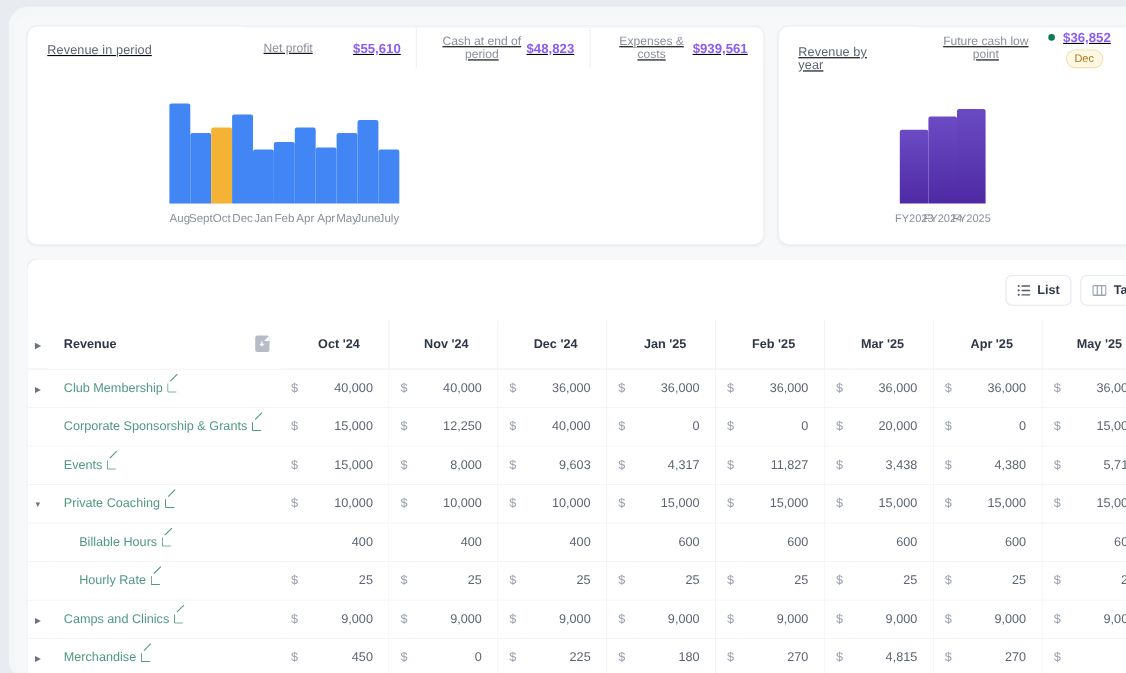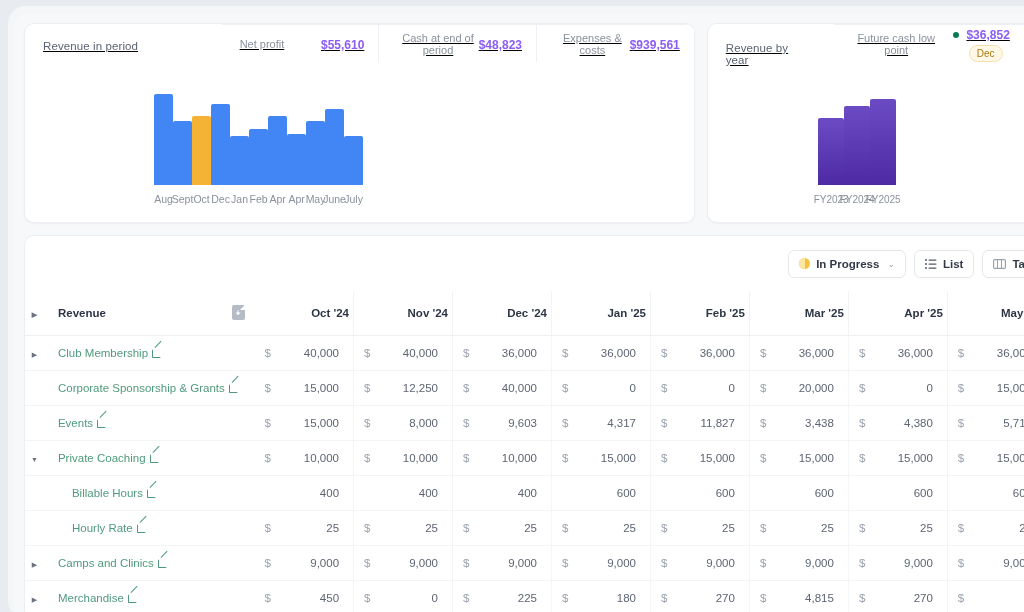--- a/index.html
+++ b/index.html
@@ -216,21 +216,21 @@
     padding: 0;
   }
   th.h-arrow { border-right: none; }
   th.h-name {
     text-align: left;
     padding-left: 14px;
     border-right: none;
     position: relative;
   }
   th.h-cur { border-right: none; }
-  th.h-num { text-align: right; padding-right: 4px; }
+  th.h-num { text-align: right; padding-right: 26px; }
 
   .hname-inner { display: flex; align-items: center; justify-content: space-between; padding-right: 10px; }
   .doc-icon {
     width: 13px; height: 15px;
     background: #b6bcc6;
     border-radius: 2px;
     position: relative;
     flex: none;
   }
   .doc-icon::before {
@@ -405,25 +405,20 @@
             <div class="stat">
               <span class="stat-label">Future cash low point</span>
               <span><span class="dot"></span><span class="stat-value">$36,852</span><span class="pill">Dec</span></span>
             </div>
           </div>
     </div>
 
   </div>
 
   <div class="toolbar">
-    <div class="tb-btn">
-      <span class="halfdot"></span>
-      <span>In Progress</span>
-      <span class="chev">⌄</span>
-    </div>
     <div class="tb-btn plain">
       <svg width="12" height="12" viewBox="0 0 12 12">
         <g fill="#515a68">
           <circle cx="1" cy="2" r="1"></circle>
               <rect x="3.5" y="1.4" width="8" height="1.3" rx="0.6"></rect>
           <circle cx="1" cy="6" r="1"></circle>
               <rect x="3.5" y="5.4" width="8" height="1.3" rx="0.6"></rect>
           <circle cx="1" cy="10" r="1"></circle>
               <rect x="3.5" y="9.4" width="8" height="1.3" rx="0.6"></rect>
         </g>

